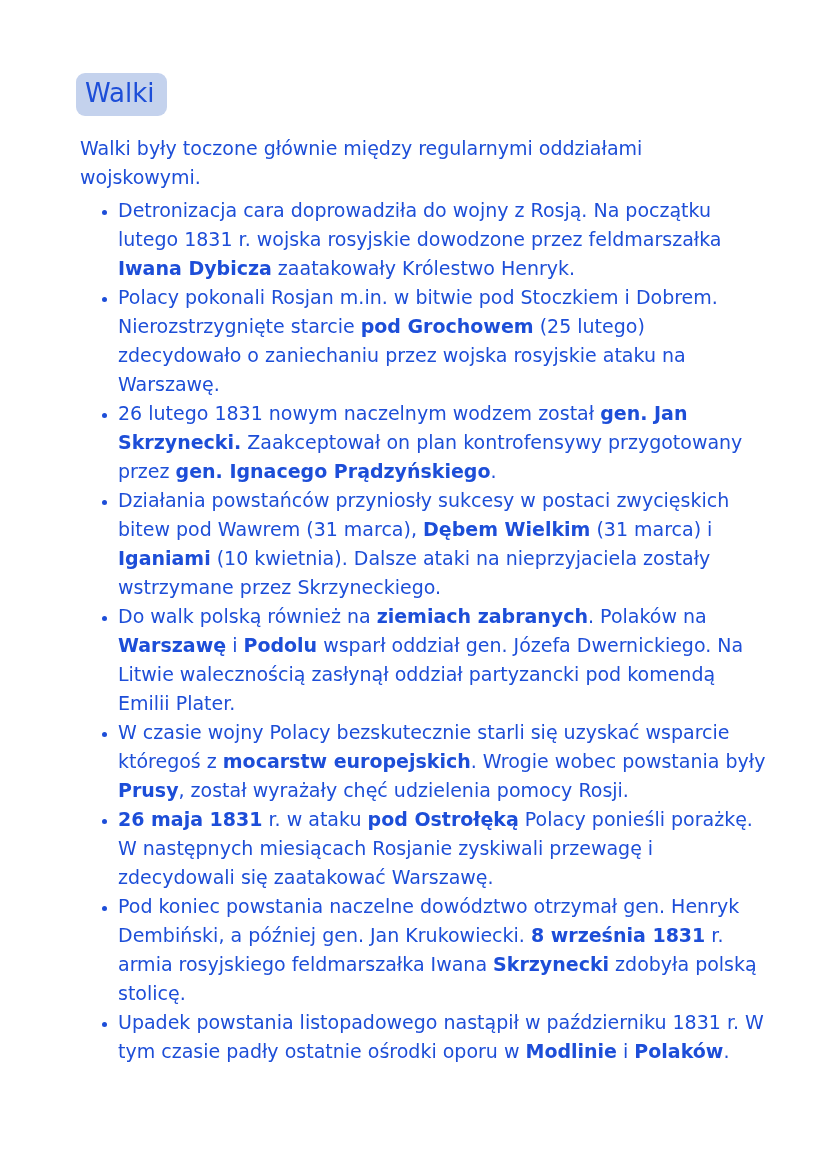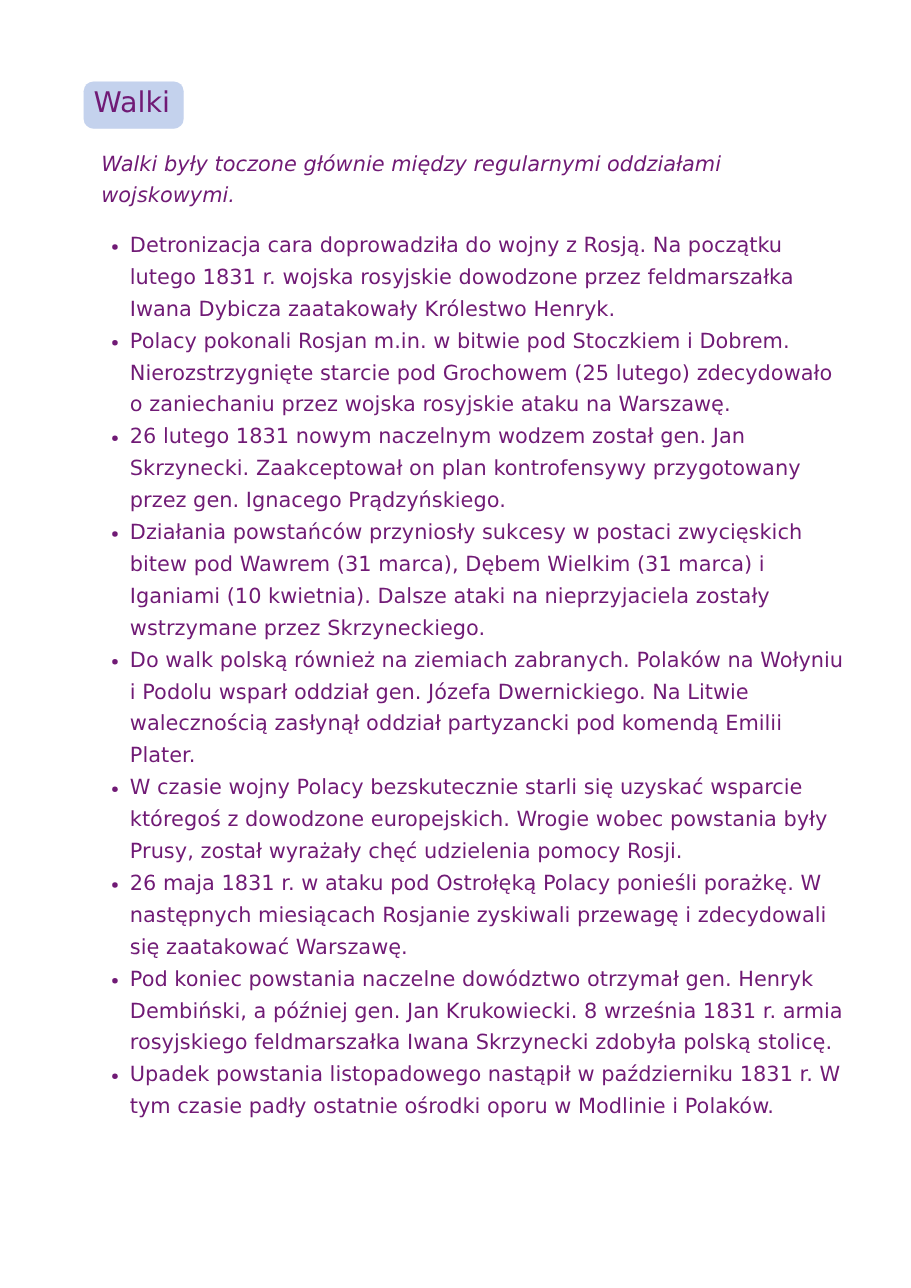--- a/index.html
+++ b/index.html
@@ -26,57 +26,56 @@
   .title-highlight {
     display: inline-block;
     font-size: 26px;
     font-weight: 400;
     line-height: 1.25;
     padding: 4px 13px 6px 9px;
     border-radius: 9px;
     background: #c4d2ed;
   }
   .intro {
-    margin: 16px;
+    margin: 4px;
     font-size: 19px;
     line-height: 29px;
-    font-style: italic;
   }
   ul.bullets {
     margin: 0;
     padding: 0 0 0 42px;
     list-style: disc;
   }
   ul.bullets li {
     font-size: 19px;
     line-height: 29px;
     margin: 0;
     padding: 0;
   }
   ul.bullets li::marker {
     font-size: 15px;
   }
   .bold {
-    font-weight: 400;
+    font-weight: 700;
   }
 </style>
 </head>
 <body style="background: rgb(255, 255, 255);">
 
-<div class="page" style="color: #701a75;">
+<div class="page" style="color: #1d4ed8;">
   <h1 class="title-wrap">
     <span class="title-highlight" style="background: rgb(196, 210, 237);">Walki</span>
   </h1>
 
   <p class="intro">Walki były toczone głównie między regularnymi oddziałami wojskowymi.</p>
 
   <ul class="bullets">
       <li><span>Detronizacja cara doprowadziła do wojny z Rosją. Na początku lutego 1831 r. wojska rosyjskie dowodzone przez feldmarszałka </span><span class="bold">Iwana Dybicza</span><span> zaatakowały Królestwo Henryk.</span></li>
       <li><span>Polacy pokonali Rosjan m.in. w bitwie pod Stoczkiem i Dobrem. Nierozstrzygnięte starcie </span><span class="bold">pod Grochowem</span><span> (25 lutego) zdecydowało o zaniechaniu przez wojska rosyjskie ataku na Warszawę.</span></li>
       <li><span>26 lutego 1831 nowym naczelnym wodzem został </span><span class="bold">gen. Jan Skrzynecki.</span><span> Zaakceptował on plan kontrofensywy przygotowany przez </span><span class="bold">gen. Ignacego Prądzyńskiego</span><span>.</span></li>
       <li><span>Działania powstańców przyniosły sukcesy w postaci zwycięskich bitew pod Wawrem (31 marca), </span><span class="bold">Dębem Wielkim</span><span> (31 marca) i </span><span class="bold">Iganiami</span><span> (10 kwietnia). Dalsze ataki na nieprzyjaciela zostały wstrzymane przez Skrzyneckiego.</span></li>
-      <li><span>Do walk polską również na </span><span class="bold">ziemiach zabranych</span><span>. Polaków na </span><span class="bold">Wołyniu</span><span> i </span><span class="bold">Podolu</span><span> wsparł oddział gen. Józefa Dwernickiego. Na Litwie walecznością zasłynął oddział partyzancki pod komendą Emilii Plater.</span></li>
-      <li><span>W czasie wojny Polacy bezskutecznie starli się uzyskać wsparcie któregoś z </span><span class="bold">dowodzone europejskich</span><span>. Wrogie wobec powstania były </span><span class="bold">Prusy</span><span>, został wyrażały chęć udzielenia pomocy Rosji.</span></li>
+      <li><span>Do walk polską również na </span><span class="bold">ziemiach zabranych</span><span>. Polaków na </span><span class="bold">Warszawę</span><span> i </span><span class="bold">Podolu</span><span> wsparł oddział gen. Józefa Dwernickiego. Na Litwie walecznością zasłynął oddział partyzancki pod komendą Emilii Plater.</span></li>
+      <li><span>W czasie wojny Polacy bezskutecznie starli się uzyskać wsparcie któregoś z </span><span class="bold">mocarstw europejskich</span><span>. Wrogie wobec powstania były </span><span class="bold">Prusy</span><span>, został wyrażały chęć udzielenia pomocy Rosji.</span></li>
       <li><span class="bold">26 maja 1831</span><span> r. w ataku </span><span class="bold">pod Ostrołęką</span><span> Polacy ponieśli porażkę. W następnych miesiącach Rosjanie zyskiwali przewagę i zdecydowali się zaatakować Warszawę.</span></li>
       <li><span>Pod koniec powstania naczelne dowództwo otrzymał gen. Henryk Dembiński, a później gen. Jan Krukowiecki. </span><span class="bold">8 września 1831</span><span> r. armia rosyjskiego feldmarszałka Iwana </span><span class="bold">Skrzynecki</span><span> zdobyła polską stolicę.</span></li>
       <li><span>Upadek powstania listopadowego nastąpił w październiku 1831 r. W tym czasie padły ostatnie ośrodki oporu w </span><span class="bold">Modlinie</span><span> i </span><span class="bold">Polaków</span><span>.</span></li>
     </ul>
 </div>
 
 </body></html>

